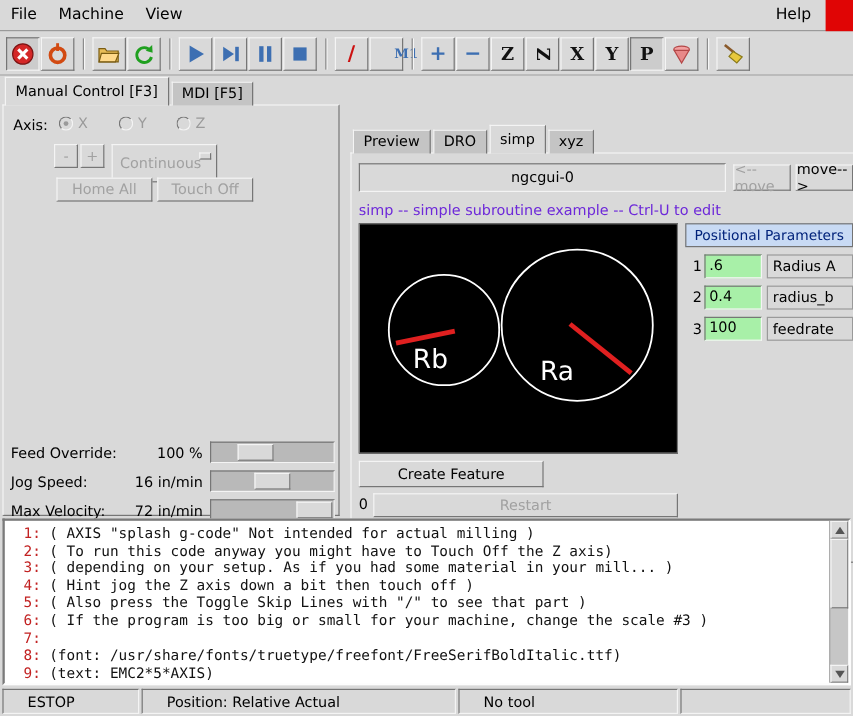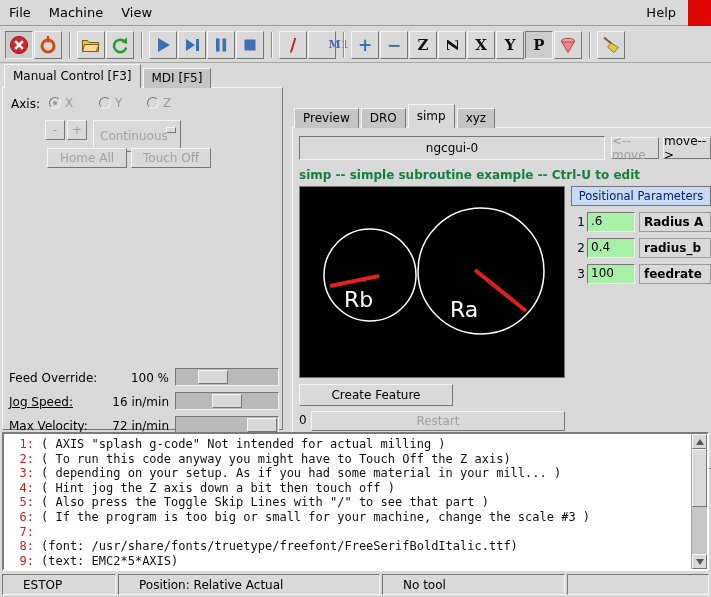--- a/index.html
+++ b/index.html
@@ -56,31 +56,31 @@
   .scale-label { position:absolute; left:6px; }
   .scale-value { position:absolute; left:70px; width:96px; text-align:right; }
   .trough { position:absolute; left:172px; width:104px; height:18px; background:#b9b9b9;
             border:1px solid; border-color:#767676 #f4f4f4 #f4f4f4 #767676; }
   .shandle { position:absolute; top:1px; width:30px; height:14px; background:#d9d9d9;
              border:1px solid; border-color:#f4f4f4 #767676 #767676 #f4f4f4; }
 
   
   .ngc-entry { position:absolute; left:6px; top:8px; width:306px; height:24px; text-align:center;
                line-height:22px; background:#d9d9d9; border:1px solid; border-color:#767676 #f4f4f4 #f4f4f4 #767676; }
-  .subtitle { position:absolute; left:6px; top:40px; color:#15803d; font-weight:bold; }
+  .subtitle { position:absolute; left:6px; top:40px; color:#6d28d9; font-weight:normal; }
   .preview-canvas { position:absolute; left:6px; top:58px; width:266px; height:192px; background:#000;
                     border:1px solid #767676; }
   .param-header { position:absolute; left:278px; top:58px; width:140px; height:20px; background:#c8daf4;
                   border:1px solid #737373; color:#00227a; display:flex; align-items:center; justify-content:center;
                   font-size:11.5px; white-space:nowrap; }
   .pnum  { position:absolute; left:278px; width:14px; text-align:right; }
   .pval  { position:absolute; left:294px; width:48px; height:20px; background:#a8f0a8; padding:1px 0 0 3px;
            border:1px solid; border-color:#767676 #f4f4f4 #f4f4f4 #767676; }
   .pname { position:absolute; left:346px; width:72px; height:20px; background:#d9d9d9; padding-left:4px;
-           border:1px solid #9a9a9a; display:flex; align-items:center;font-weight:bold; }
+           border:1px solid #9a9a9a; display:flex; align-items:center; }
   .hint { position:absolute; left:6px; top:310px; color:#0a7d0a; }
 
   
   .code { position:absolute; left:2px; top:432px; width:707px; height:139px; background:#ffffff;
           border:2px solid; border-color:#7a7a7a #fdfdfd #fdfdfd #7a7a7a;
           font-family:"DejaVu Sans Mono", monospace; font-size:12px; padding:3px 18px 2px 4px; overflow:hidden; }
   .code-line { display:flex; height:14.6px; line-height:14.6px; white-space:pre; }
   .code-num { width:26px; text-align:right; color:#c22222; margin-right:7px; flex:none; }
   .code-text { color:#111; }
   .sb { position:absolute; right:0; top:0; bottom:0; width:16px; background:#c6c6c6; border-left:1px solid #a5a5a5; }
@@ -236,21 +236,21 @@
 
       <div class="btn disabled" style="left:44px; top:60px; width:80px; height:20px;">Home All</div>
       <div class="btn disabled" style="left:128px; top:60px; width:80px; height:20px;">Touch Off</div>
 
       <span class="scale-label" style="top:283px;">Feed Override:</span>
       <span class="scale-value" style="top:283px;">100 %</span>
       <div class="trough" style="top:280px;">
         <div class="shandle" style="left:22px;"></div>
       </div>
 
-      <span class="scale-label" style="top:307px;text-decoration:underline;">Jog Speed:</span>
+      <span class="scale-label" style="top:307px;">Jog Speed:</span>
       <span class="scale-value" style="top:307px;">16 in/min</span>
       <div class="trough" style="top:304px;">
         <div class="shandle" style="left:36px;"></div>
       </div>
 
       <span class="scale-label" style="top:331px;">Max Velocity:</span>
       <span class="scale-value" style="top:331px;">72 in/min</span>
       <div class="trough" style="top:328px;">
         <div class="shandle" style="left:71px;"></div>
       </div>

